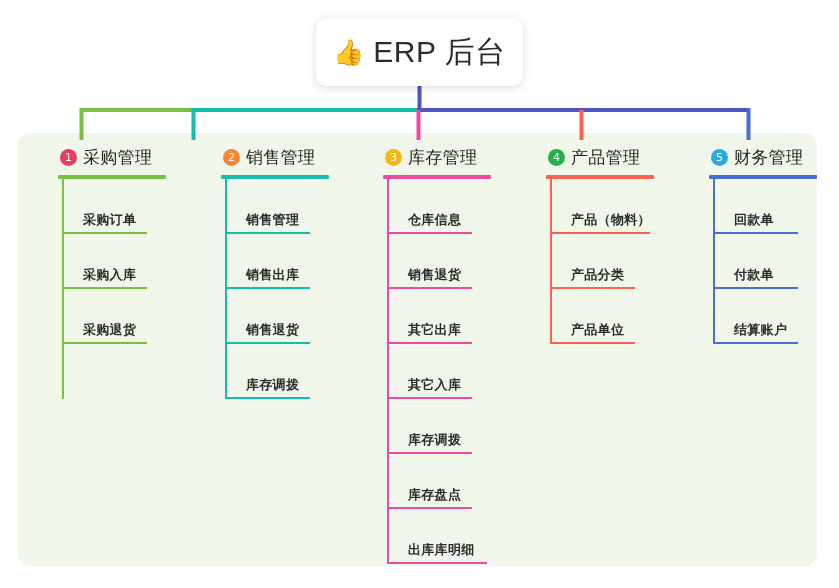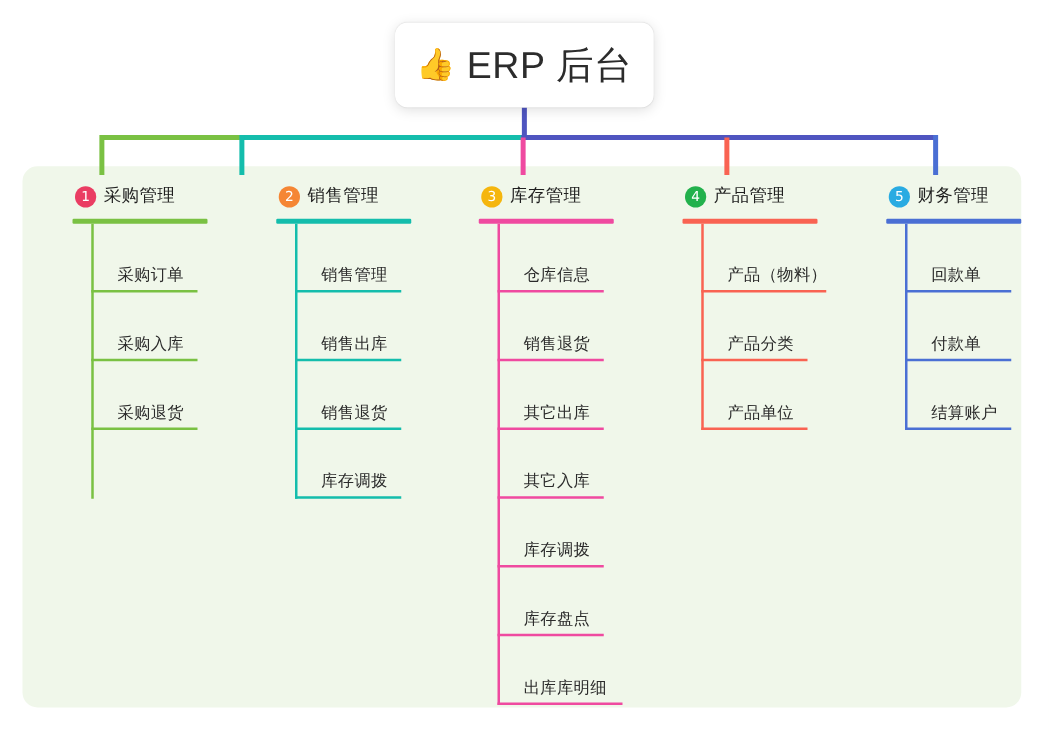--- a/index.html
+++ b/index.html
@@ -83,38 +83,39 @@
     height: 17px;
     border-radius: 50%;
     color: #ffffff;
     font-size: 11px;
     line-height: 17px;
     text-align: center;
     flex: 0 0 auto;
     font-family: "DejaVu Sans", sans-serif;
   }
   .col-title {
-    font-size: 14px;
+    font-size: 17px;
     color: #1f1f1f;
     white-space: nowrap;
     letter-spacing: 0.3px;
   }
   .col-rule {
     margin-top: 6px;
     margin-left: 18px;
     width: 108px;
     height: 4px;
     border-radius: 1px;
   }
 
   
   .items {
     position: relative;
-    margin-left: 33px;
+    margin-left: 22px;
     padding-top: 0;
+    font-weight: bold;
   }
   .spine {
     position: absolute;
     left: 0;
     top: 0;
     width: 2px;
   }
   .item {
     position: relative;
     height: 55px;

